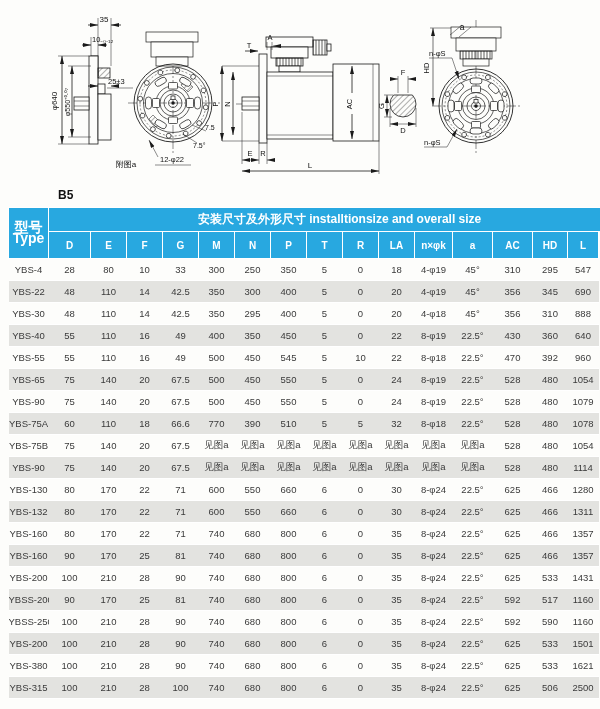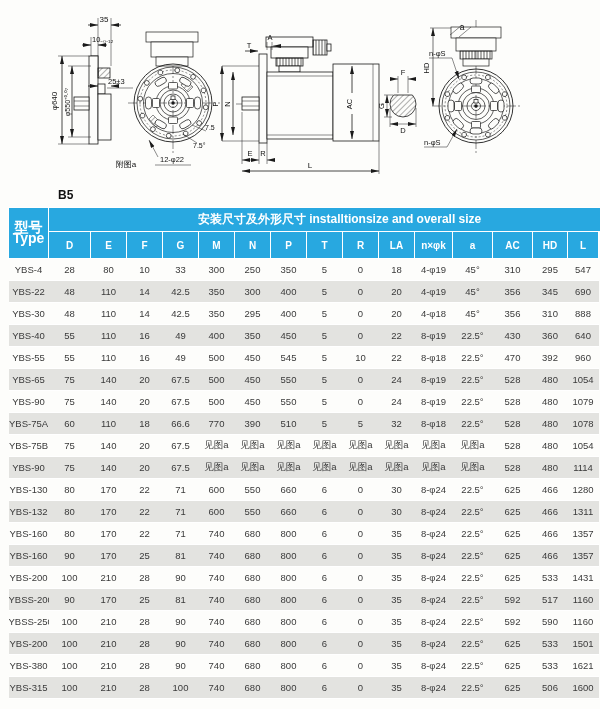--- a/index.html
+++ b/index.html
@@ -670,18 +670,18 @@
           <td>740</td>
           <td>680</td>
           <td>800</td>
           <td>6</td>
           <td>0</td>
           <td>35</td>
           <td>8-φ24</td>
           <td>22.5°</td>
           <td>625</td>
           <td>506</td>
-          <td>1600</td>
+          <td>2500</td>
         </tr>
       </tbody>
   </table>
 
 </div>
 
 </body></html>

